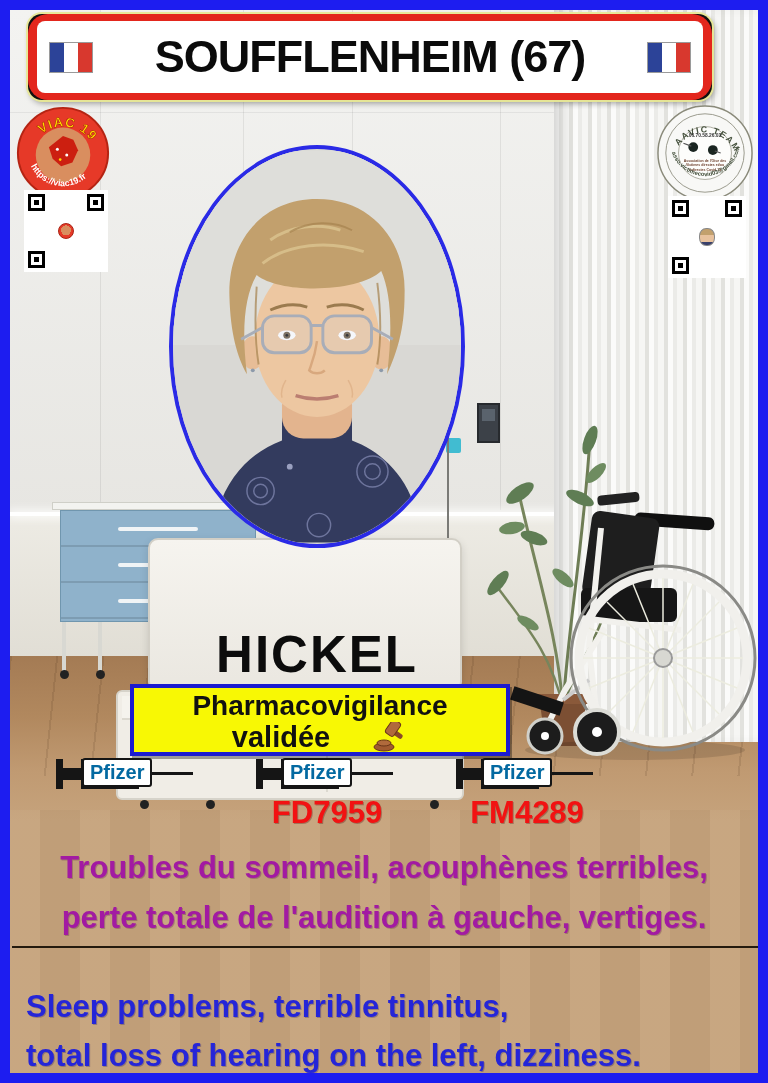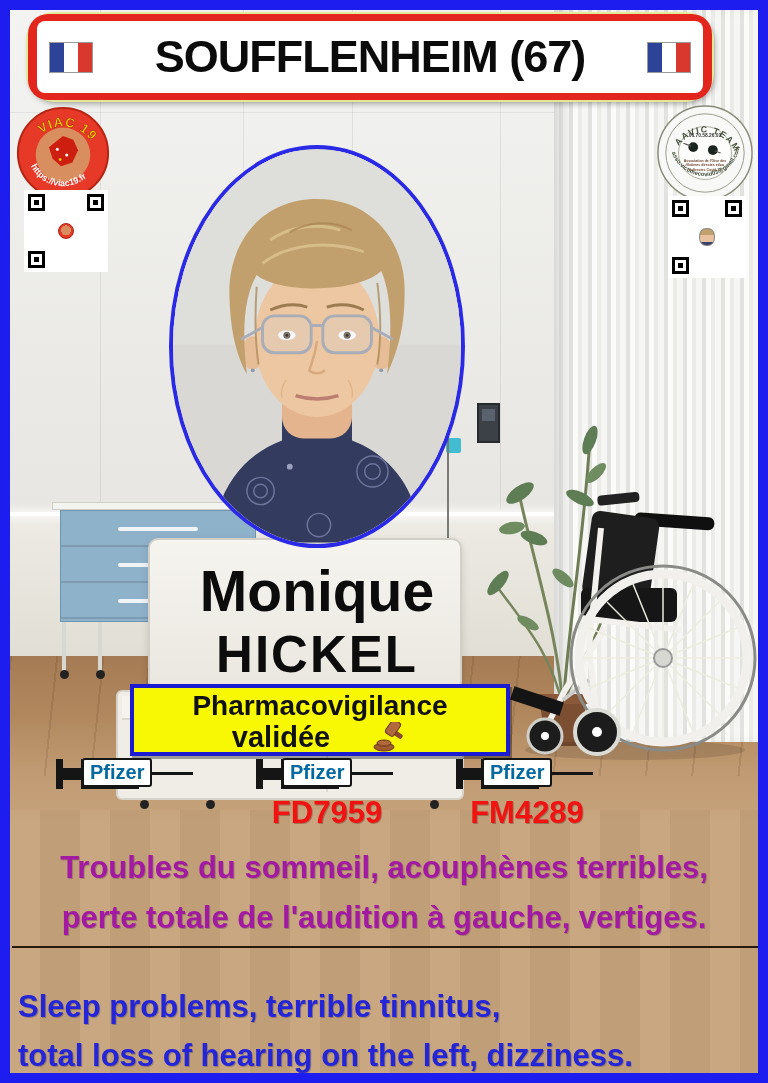--- a/index.html
+++ b/index.html
@@ -32,21 +32,21 @@
   .drawer::after{content:"";position:absolute;left:50%;top:16px;width:80px;height:4px;margin-left:-40px;background:#f0f4f6;border-radius:2px;}
   .cart-leg{position:absolute;top:120px;width:4px;height:50px;background:#d8d8d2;}
   .caster{position:absolute;width:9px;height:9px;border-radius:50%;background:#222;}
 
   .bed-head{left:138px;top:528px;width:314px;height:154px;border-radius:10px;background:linear-gradient(180deg,#f6f4ef,#eae7e0);border:2px solid #d2cfc6;box-shadow:0 3px 8px rgba(0,0,0,.12);}
   .bed-base{left:106px;top:680px;width:348px;height:110px;border-radius:6px;background:#f0ede6;border:2px solid #d6d3ca;}
   .bed-drawer{position:absolute;left:4px;top:4px;right:4px;height:24px;background:#f5f3ed;border-bottom:2px solid #dcd9d0;}
   .bed-door{position:absolute;left:208px;top:30px;width:2px;bottom:6px;background:#dcd9d0;}
 
   
-  .top-banner{left:18px;top:4px;width:684px;height:86px;background:#111;border-radius:26px;box-shadow:0 0 0 2px rgba(232,232,150,.95),2px 3px 6px rgba(0,0,0,.4);}
+  .top-banner{left:18px;top:4px;width:684px;height:86px;background:#111;border-radius:14px;box-shadow:0 0 0 2px rgba(232,232,150,.95),2px 3px 6px rgba(0,0,0,.4);}
   .tb-red{width:100%;height:100%;background:#e3261d;border-radius:20px;padding:7px 9px;}
   .tb-white{width:100%;height:100%;background:#fff;border-radius:8px;display:flex;align-items:center;justify-content:space-between;padding:0 12px;gap:8px;}
   .flag{width:44px;height:31px;border:1px solid #9a9a9a;display:flex;flex:0 0 auto;}
   .flag i{flex:1;}
   .flag .b{background:#2c4398;} .flag .w{background:#fff;} .flag .r{background:#d8382e;}
   .tb-title{flex:1;text-align:center;font-size:45px;font-weight:900;color:#0b0b0b;letter-spacing:-1px;white-space:nowrap;}
 
   
   .viac{left:6px;top:96px;width:94px;height:94px;}
   .aavic{left:646px;top:94px;width:98px;height:98px;}
@@ -89,21 +89,21 @@
   .sy-rod{position:absolute;left:11px;top:12px;width:18px;height:12px;background:#151515;}
   .sy-barrel{position:absolute;left:29px;top:3px;width:58px;height:30px;border:3px solid #151515;background:rgba(255,255,255,.28);}
   .sy-needle{position:absolute;left:87px;top:16px;width:54px;height:3px;background:#151515;}
   .sy-hub{position:absolute;left:86px;top:12px;width:8px;height:11px;background:#151515;}
   .sy-label{position:absolute;left:30px;top:2px;padding:0 6px;background:#fff;border:2px solid #151515;border-radius:3px;font-size:20px;font-weight:800;color:#0369a1;line-height:25px;}
   .batch{margin-top:3px;text-align:center;font-size:31px;font-weight:800;color:#f21212;text-shadow:1px 1px 0 rgba(80,0,0,.3);}
 
   
   .sym-fr{left:0;right:0;top:833px;text-align:center;color:#a21aa2;font-size:31px;font-weight:800;line-height:50px;text-shadow:1px 1px 0 rgba(60,0,60,.25);}
   .divider{left:2px;top:936px;width:746px;height:2px;background:#241a0e;}
-  .sym-en{left:0;right:0;top:972px;text-align:left;padding-left:8px;color:#2525d8;font-size:31px;font-weight:800;line-height:49px;text-shadow:1px 1px 0 rgba(0,0,90,.25);}
+  .sym-en{left:8px;right:0;top:972px;text-align:left;padding-left:8px;color:#2525d8;font-size:31px;font-weight:800;line-height:49px;text-shadow:1px 1px 0 rgba(0,0,90,.25);}
 </style>
 </head>
 <body>
 
 <div id="poster">
 
   <div class="abs wall"></div>
   <div class="abs wall-lower"></div>
   <div class="abs seam" style="left:90px;"></div>
   <div class="abs seam" style="left:233px;"></div>
@@ -324,21 +324,20 @@
         <rect x="154" y="170" width="50" height="38" rx="12"></rect>
       </g>
       <path d="M142,180 L154,180 M92,182 L70,194 M204,182 L226,194" stroke="#a8adb8" stroke-width="3" fill="none"></path>
       <path d="M148,196 C146,212 142,220 140,226 C144,230 152,230 156,226" stroke="#d8a87e" stroke-width="2.5" fill="none"></path>
       <path d="M126,252 q22,7 44,0" stroke="#bb7e71" stroke-width="3.5" fill="none"></path>
       <path d="M116,236 q-6,10 -4,18 M180,236 q6,10 4,18" stroke="#d8a87e" stroke-width="1.5" fill="none" opacity=".6"></path>
     </svg>
   </div>
 
 
-  <div class="abs name-first">Monique</div>
   <div class="abs name-last">HICKEL</div>
 
   <div class="abs pharma">
     <div class="p1">Pharmacovigilance</div>
     <div class="p2">
       <span>validée</span>
       <svg class="gavel" viewBox="0 0 36 30">
         <rect x="14" y="8" width="18" height="5" rx="2" fill="#8a4a28" transform="rotate(35 23 10)"></rect>
         <rect x="16" y="-2" width="10" height="16" rx="3" fill="#b06a3c" stroke="#6a3518" stroke-width="1" transform="rotate(35 21 6)"></rect>
         <ellipse cx="12" cy="25" rx="10" ry="4" fill="#a05a30" stroke="#6a3518" stroke-width="1"></ellipse>

